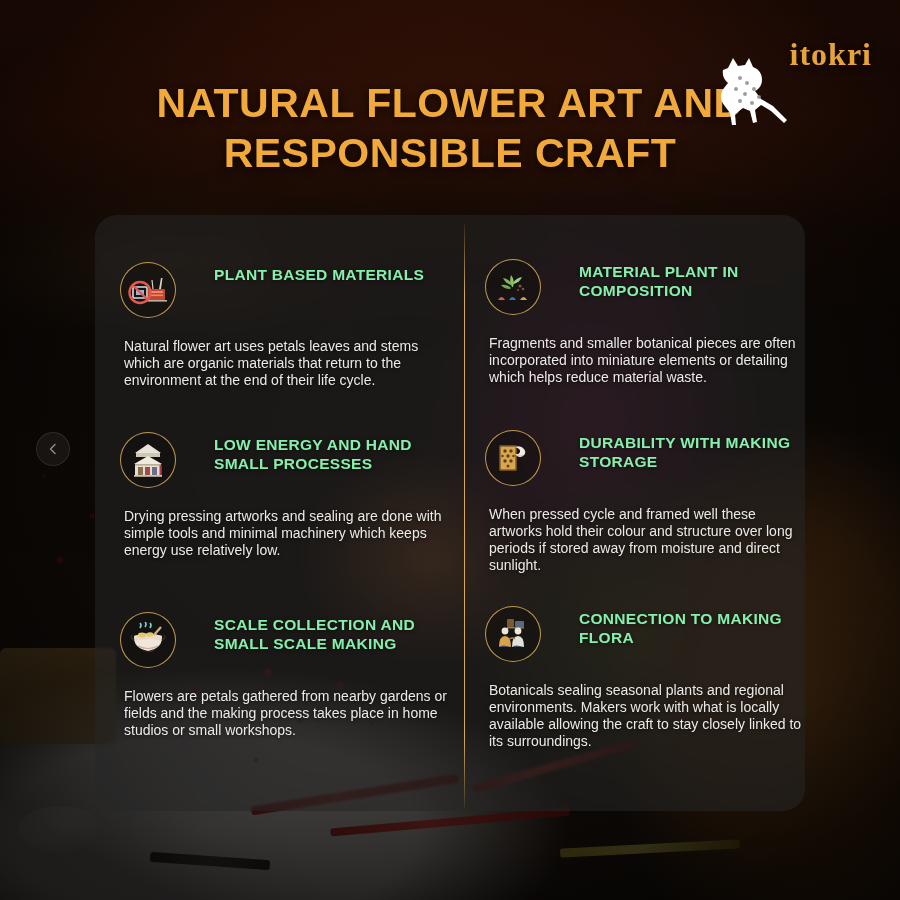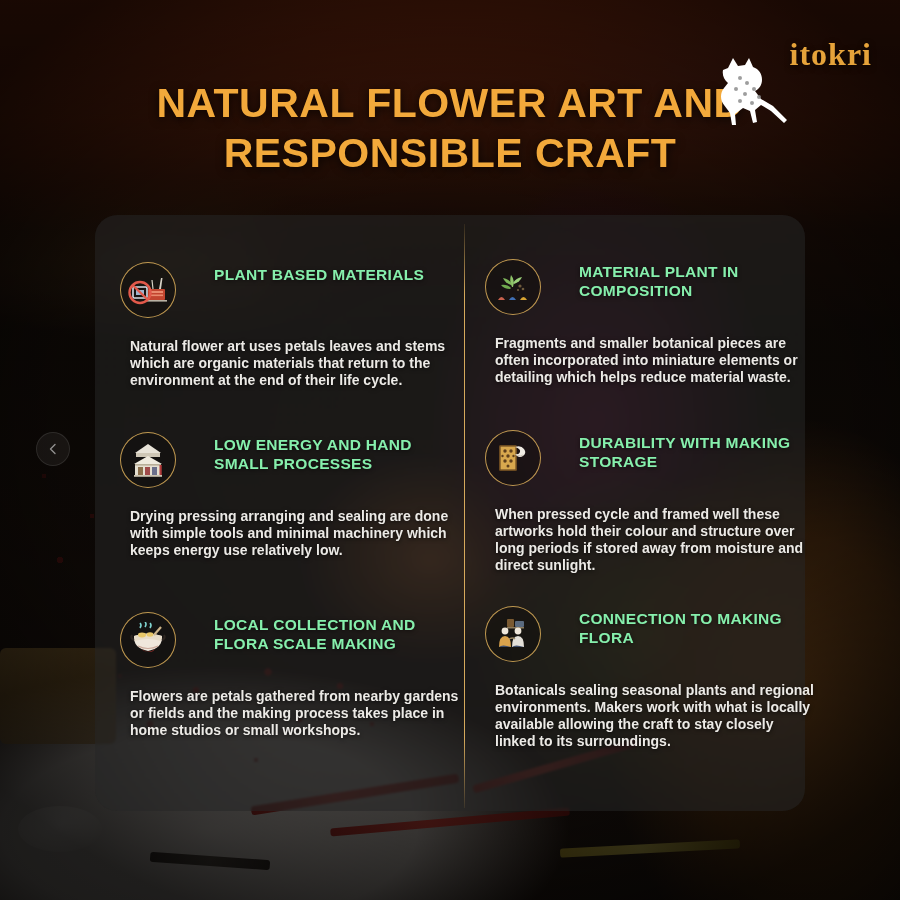--- a/index.html
+++ b/index.html
@@ -104,24 +104,23 @@
     border:1px solid rgba(222,176,92,.85);
     display:flex;align-items:center;justify-content:center;
     background:rgba(12,8,6,.35);box-sizing:border-box;}
   .icon-wrap svg{display:block;}
   .item-title{
     position:absolute;left:74px;top:3px;width:256px;
     color:#86efac;font-size:15.5px;font-weight:bold;line-height:19px;
     letter-spacing:.3px;text-shadow:0 1px 4px rgba(0,0,0,.6);margin-left:20px;
   }
   .item-body{
-    position:absolute;left:10px;top:76px;width:330px;
+    position:absolute;left:4px;top:76px;width:330px;
     color:#eceae6;font-size:14px;line-height:17px;
     text-shadow:0 1px 4px rgba(0,0,0,.7);
-    font-weight:bold;
   }
   .item.r .item-body{width:320px;}
 
   
   .carousel-prev{
     position:absolute;left:36px;top:432px;width:32px;height:32px;border-radius:50%;
     border:1px solid rgba(255,255,255,.18);
     background:rgba(255,255,255,.10);
     display:flex;align-items:center;justify-content:center;
     opacity:.55;
@@ -204,41 +203,41 @@
           <rect x="6" y="22" width="26" height="11" fill="#e5dfd1"></rect>
           <rect x="6" y="22" width="26" height="1.6" fill="#b8ae98"></rect>
           <rect x="9" y="25" width="5" height="8" fill="#8b6f4c"></rect>
           <rect x="16" y="25" width="5" height="8" fill="#a04a4a"></rect>
           <rect x="23" y="25" width="5" height="8" fill="#6b6f8b"></rect>
           <rect x="30.5" y="23" width="2.2" height="10" fill="#b23b3b"></rect>
           <rect x="5" y="33" width="28" height="1.8" fill="#cbc3b0"></rect>
         </svg>
       </span>
       <div class="item-title">LOW ENERGY AND HAND SMALL PROCESSES</div>
-      <div class="item-body">Drying pressing arranging and sealing are done with simple tools and minimal machinery which keeps energy use relatively low.</div>
+      <div class="item-body">Drying pressing artworks and sealing are done with simple tools and minimal machinery which keeps energy use relatively low.</div>
     </div>
 
     <div class="item" style="top:612px;position:absolute;">
       <span class="icon-wrap">
         <svg width="40" height="36" viewBox="0 0 40 36">
           <path d="M12 6 q2 -3 0 -5" stroke="#7fd4d0" stroke-width="1.6" fill="none"></path>
           <path d="M17 5 q2 -3 0 -5" stroke="#7fd4d0" stroke-width="1.6" fill="none"></path>
           <path d="M22 6 q2 -3 0 -5" stroke="#7fd4d0" stroke-width="1.6" fill="none"></path>
           <path d="M6 14 q14 -5 28 0 q1 12 -14 15 q-15 -3 -14 -15 Z" fill="#efe7dc"></path>
           <path d="M6 14 q14 -5 28 0 q0 3 -1 5 q-13 -4 -26 0 q-1 -2 -1 -5 Z" fill="#e8dcc8"></path>
           <ellipse cx="14" cy="13" rx="4" ry="2.4" fill="#e8c768"></ellipse>
           <ellipse cx="22" cy="12.5" rx="3.4" ry="2.2" fill="#e8c768"></ellipse>
           <path d="M26 13 L33 5" stroke="#cdb48a" stroke-width="2.2" fill="none"></path>
           <path d="M10 24 q10 5 20 0" stroke="#c9a89a" stroke-width="1.2" fill="none"></path>
           <path d="M13 27 q7 6 14 0 q-4 6 -14 0 Z" fill="#b0362f"></path>
           <path d="M4 13 q-2 3 2 5" stroke="#2c2420" stroke-width="2.2" fill="none"></path>
           <path d="M36 13 q2 3 -2 5" stroke="#2c2420" stroke-width="2.2" fill="none"></path>
         </svg>
       </span>
-      <div class="item-title">LOCAL COLLECTION AND FLORA SCALE MAKING</div>
+      <div class="item-title">SCALE COLLECTION AND SMALL SCALE MAKING</div>
       <div class="item-body">Flowers are petals gathered from nearby gardens or fields and the making process takes place in home studios or small workshops.</div>
     </div>
 
   </div>
 
   <div class="col right">
 
     <div class="item r" style="top:259px;position:absolute;">
       <span class="icon-wrap">
         <svg width="40" height="36" viewBox="0 0 40 36">

